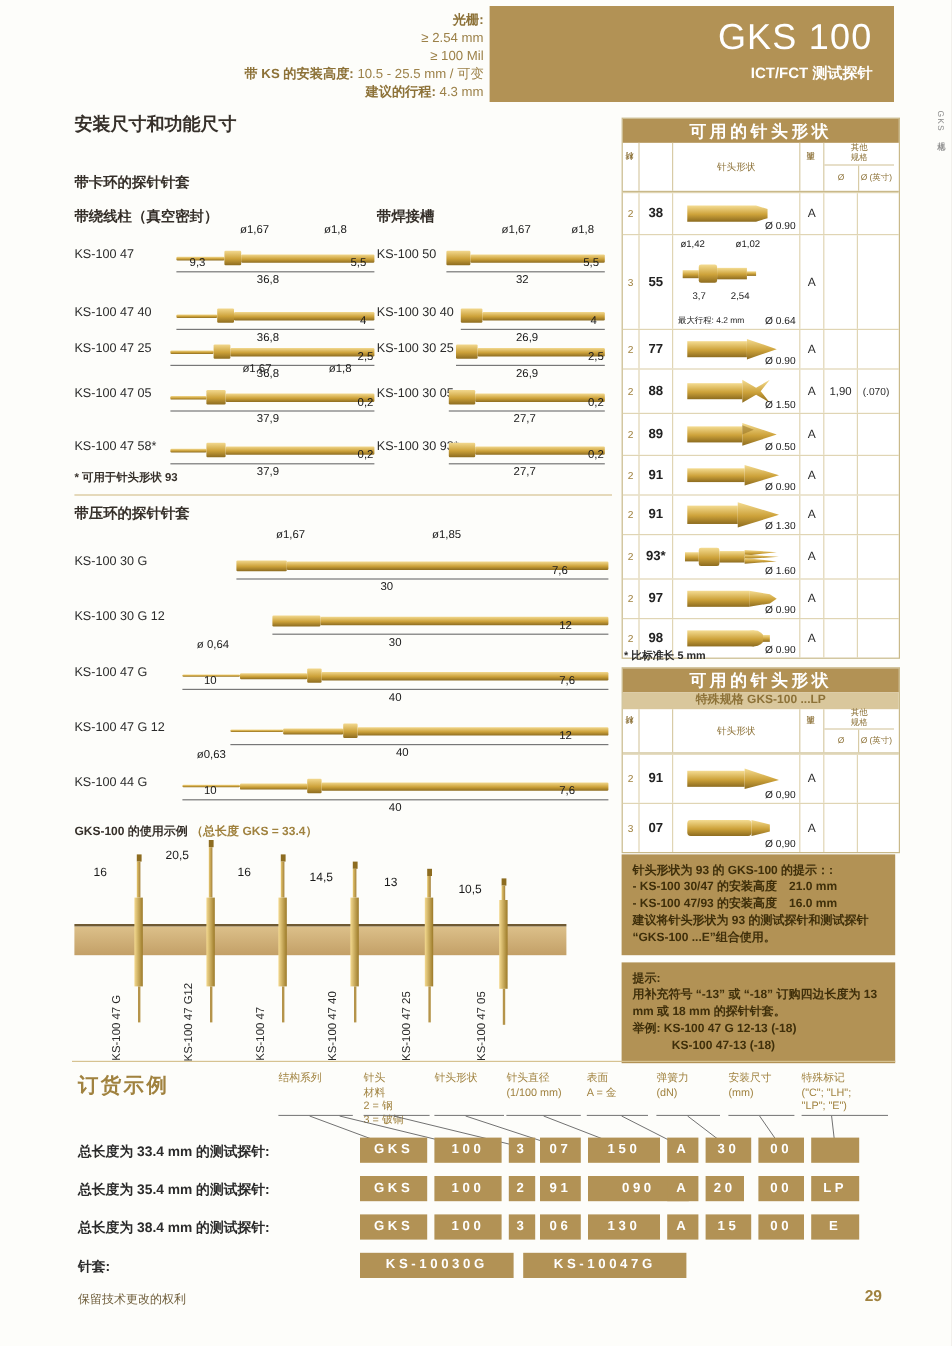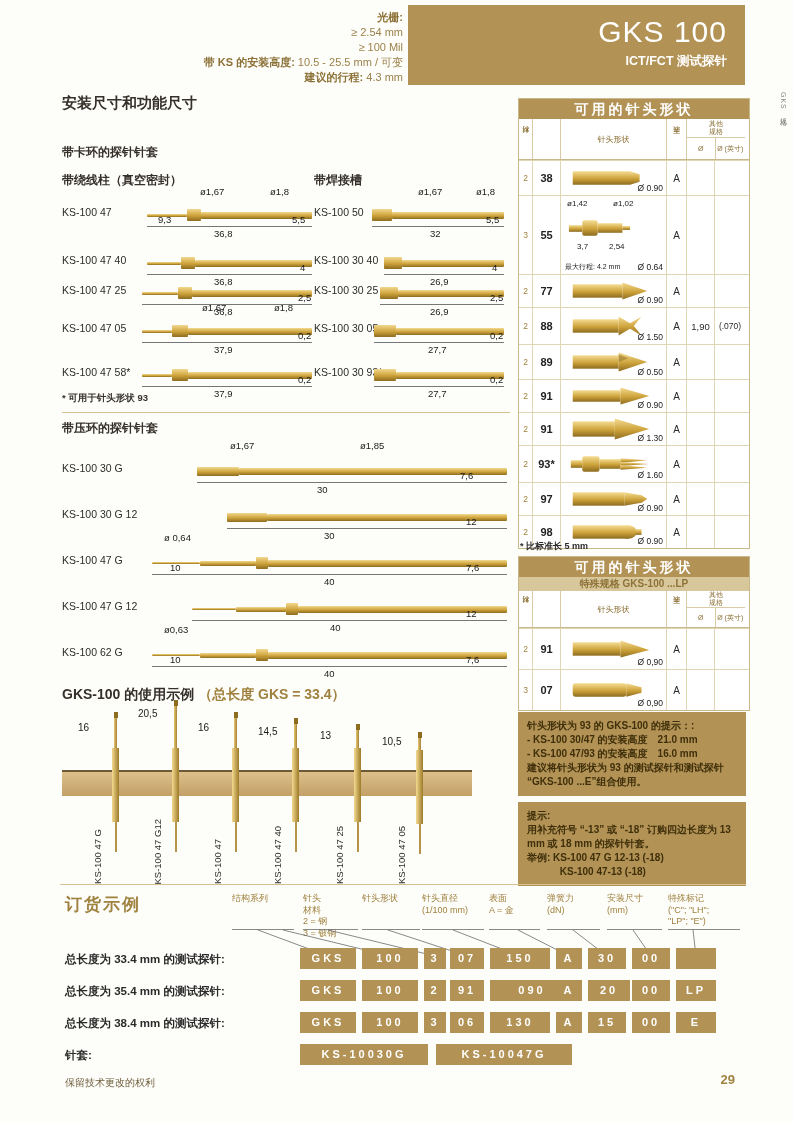--- a/index.html
+++ b/index.html
@@ -23,21 +23,21 @@
   .pname{position:absolute;left:0;top:6px;font-size:10.5px;white-space:nowrap;}
   .pname2{position:absolute;left:252px;top:6px;font-size:10.5px;white-space:nowrap;}
   .dia,.dm{position:absolute;font-size:9.5px;color:#1a1a1a;white-space:nowrap;}
   .hp{position:absolute;top:8px;height:14px;display:flex;align-items:center;}
   .sg{display:block;background:linear-gradient(#f2d88e,#cda23a 55%,#8d6c20);border-radius:1px;}
   .sg.t{height:3px}.sg.n{height:2px}.sg.d{height:5px}.sg.c{height:12px}.sg.b{height:7px}.sg.e{height:9px}
   .dln{position:absolute;border-top:1px solid #777;height:0;}
   .hrg{position:absolute;left:0;width:448px;border-top:1px solid #d6c291;}
   
   .usage{position:absolute;left:0;top:592px;width:452px;height:198px;}
-  .usagettl{position:absolute;top:0;left:0;font-size:14px;font-weight:bold;color:#36302a;}
+  .usagettl{position:absolute;top:0;left:0;font-size:10px;font-weight:bold;color:#36302a;}
   .gold{color:#a0823f;}
   .udiag{position:absolute;left:0;top:26px;width:452px;height:172px;}
   .board{position:absolute;left:0;top:58px;width:410px;height:24px;
          background:linear-gradient(#dcc08a,#c3a067);border-top:2px solid #6f5a33;}
   .uprobe{position:absolute;top:0;width:58px;height:172px;}
   .udim{position:absolute;left:2px;font-size:10px;color:#1a1a1a;}
   .rod{position:absolute;left:36px;display:flex;flex-direction:column;align-items:center;}
   .rt{width:4px;height:6px;background:#8d6c20;}
   .rp{width:3px;background:linear-gradient(90deg,#e7c86e,#a3803a);}
   .rb{width:7px;height:74px;background:linear-gradient(90deg,#f4da90,#9c7a28);}
@@ -283,21 +283,21 @@
           <i class="sg n" style="width:44px"></i>
           <i class="sg d" style="width:50px"></i>
           <i class="sg c" style="width:12px"></i>
           <i class="sg b" style="width:209px"></i>
         </div>
       <i class="dln" style="left:130px;top:26px;width:315px"></i>
       <span class="dm" style="left:268px;top:28px">40</span>
       <span class="dm" style="left:404px;top:14px">12</span>
     </div>
     <div class="prow" style="top:546px">
-      <span class="pname">KS-100 62 G</span>
+      <span class="pname">KS-100 44 G</span>
       <span class="dia" style="left:102px;top:-16px">ø0,63</span>
       <div class="hp" style="left:90px;width:355px">
           <i class="sg n" style="width:48px"></i>
           <i class="sg d" style="width:56px"></i>
           <i class="sg c" style="width:12px"></i>
           <i class="sg b" style="width:239px"></i>
         </div>
       <i class="dln" style="left:90px;top:26px;width:355px"></i>
       <span class="dm" style="left:108px;top:14px">10</span>
       <span class="dm" style="left:262px;top:28px">40</span>
@@ -672,21 +672,21 @@
   <span class="obox" style="left:632px;top:948px;width:38px">00</span>
   <span class="obox" style="left:676px;top:948px;width:40px"></span>
 
   <span class="olabel" style="left:65px;top:984px">总长度为 35.4 mm 的测试探针:</span>
   <span class="obox" style="left:300px;top:980px;width:56px">GKS</span>
   <span class="obox" style="left:362px;top:980px;width:56px">100</span>
   <span class="obox" style="left:424px;top:980px;width:22px">2</span>
   <span class="obox" style="left:450px;top:980px;width:34px">91</span>
   <span class="obox" style="left:490px;top:980px;width:84px">090</span>
   <span class="obox" style="left:556px;top:980px;width:26px">A</span>
-  <span class="obox" style="left:588px;top:980px;width:42px">20</span>
+  <span class="obox" style="left:588px;top:980px;width:32px">20</span>
   <span class="obox" style="left:632px;top:980px;width:38px">00</span>
   <span class="obox" style="left:676px;top:980px;width:40px">LP</span>
 
   <span class="olabel" style="left:65px;top:1016px">总长度为 38.4 mm 的测试探针:</span>
   <span class="obox" style="left:300px;top:1012px;width:56px">GKS</span>
   <span class="obox" style="left:362px;top:1012px;width:56px">100</span>
   <span class="obox" style="left:424px;top:1012px;width:22px">3</span>
   <span class="obox" style="left:450px;top:1012px;width:34px">06</span>
   <span class="obox" style="left:490px;top:1012px;width:60px">130</span>
   <span class="obox" style="left:556px;top:1012px;width:26px">A</span>

